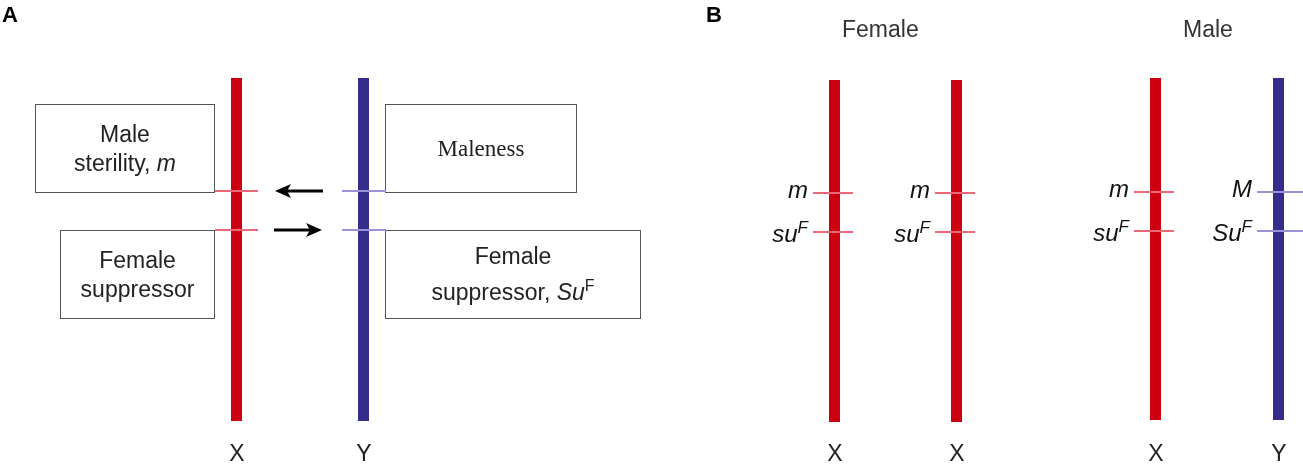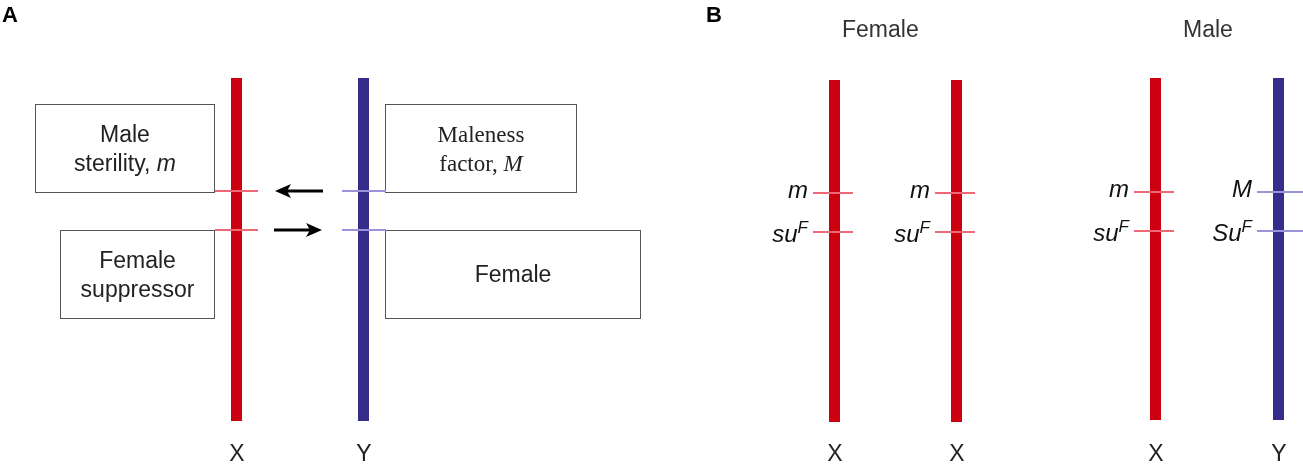--- a/index.html
+++ b/index.html
@@ -35,25 +35,25 @@
     <div><span>sterility, </span><i>m</i></div>
   </div>
 
   <div class="box" style="left:60px; top:230px; width:155px; height:89px;">
     <div>Female</div>
     <div>suppressor</div>
   </div>
 
   <div class="box" style="left:385px; top:104px; width:192px; height:89px;font-family:Liberation Serif, serif;">
     <div>Maleness</div>
-    <div><span>factor, </span><i>M</i></div>
   </div>
 
   <div class="box" style="left:385px; top:230px; width:256px; height:89px;">
     <div>Female</div>
+    <div><span>suppressor, </span><i>Su</i><sup style="font-size:16px;">F</sup></div>
   </div>
 
   <div class="chrom red" style="left:231px; top:78px; height:343px;"></div>
   <div class="tick red" style="left:215px; top:190px; width:43px;"></div>
   <div class="tick red" style="left:215px; top:229px; width:43px;"></div>
   <div class="chrom-label" style="left:222px; top:440px;">X</div>
 
   <div class="chrom blue" style="left:358px; top:78px; height:343px;"></div>
   <div class="tick blue" style="left:342px; top:190px; width:44px;"></div>
   <div class="tick blue" style="left:342px; top:229px; width:44px;"></div>

